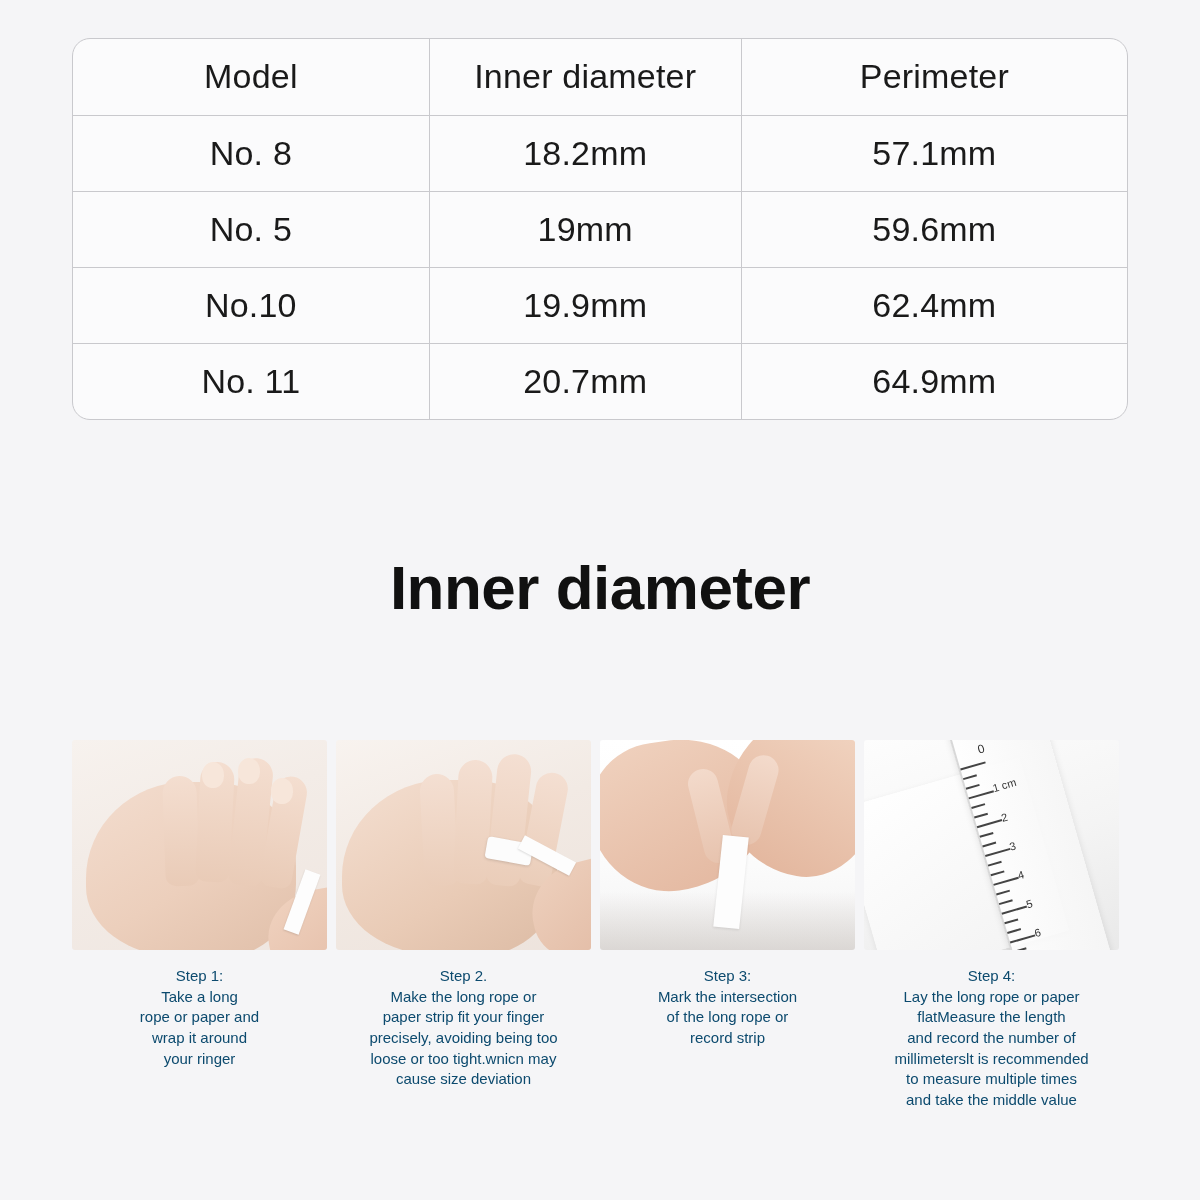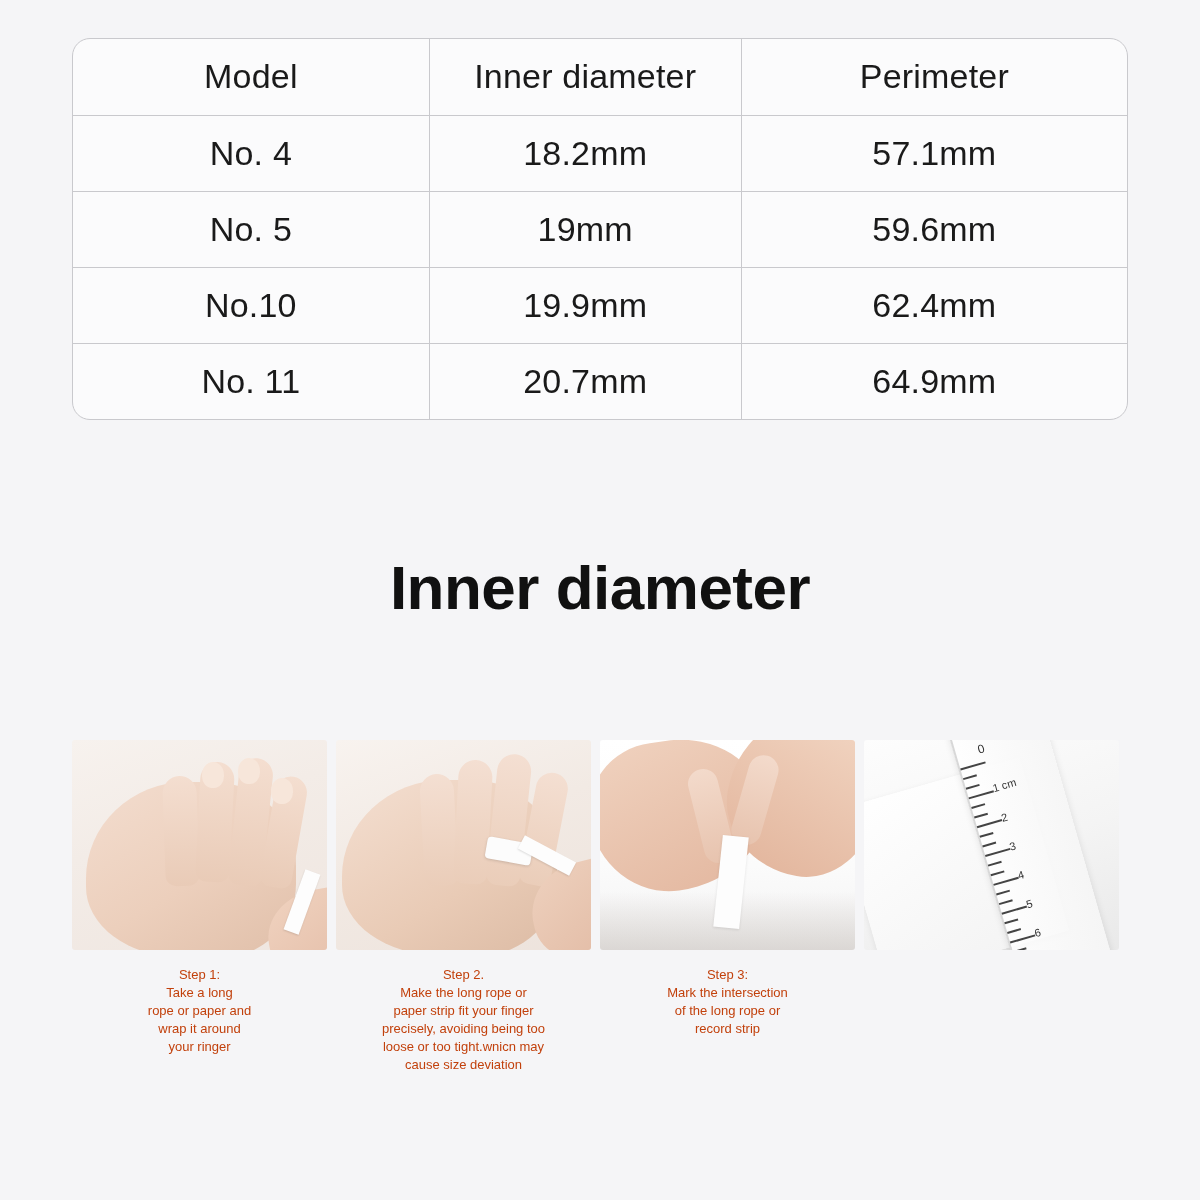--- a/index.html
+++ b/index.html
@@ -73,23 +73,23 @@
   .photo {
     width: 255px; height: 210px;
     border-radius: 3px;
     overflow: hidden;
     position: relative;
     background: #e7ded9;
   }
   .caption {
     margin-top: 16px;
     text-align: center;
-    font-size: 13px;
+    font-size: 15px;
     line-height: 1.38;
-    color: #c2410c;
+    color: #0c4a6e;
     white-space: pre-line;
   }
 
   
   .ph1 { background: linear-gradient(160deg,#f7f2ee 0%,#f3ece7 40%,#efe6e0 100%); }
   .ph1 .palm {
     position: absolute; left: 14px; top: 42px;
     width: 210px; height: 175px;
     background: linear-gradient(150deg,#f3ddcf 0%,#eccfbc 55%,#e0bfa9 100%);
     border-radius: 48% 40% 35% 45% / 55% 48% 42% 40%;
@@ -212,21 +212,21 @@
         </colgroup>
       <thead>
         <tr>
           <th>Model</th>
           <th>Inner diameter</th>
           <th>Perimeter</th>
         </tr>
       </thead>
       <tbody>
         <tr>
-          <td>No. 4</td>
+          <td>No. 8</td>
           <td>18.2mm</td>
           <td>57.1mm</td>
         </tr>
         <tr>
           <td>No. 5</td>
           <td>19mm</td>
           <td>59.6mm</td>
         </tr>
         <tr>
           <td>No.10</td>
@@ -329,16 +329,23 @@
           <div class="tick" style="top:190px;width:26px;"></div>
           <div class="rl" style="top:183px;">5</div>
           <div class="tick" style="top:200px;width:14px;"></div>
           <div class="tick" style="top:210px;width:14px;"></div>
           <div class="tick" style="top:220px;width:26px;"></div>
           <div class="rl" style="top:213px;">6</div>
           <div class="tick" style="top:230px;width:14px;"></div>
 
         </div>
       </div>
+      <div class="caption">Step 4:
+Lay the long rope or paper
+flatMeasure the length
+and record the number of
+millimeterslt is recommended
+to measure multiple times
+and take the middle value</div>
     </div>
 
   </div>
 </div>
 
 </body></html>

